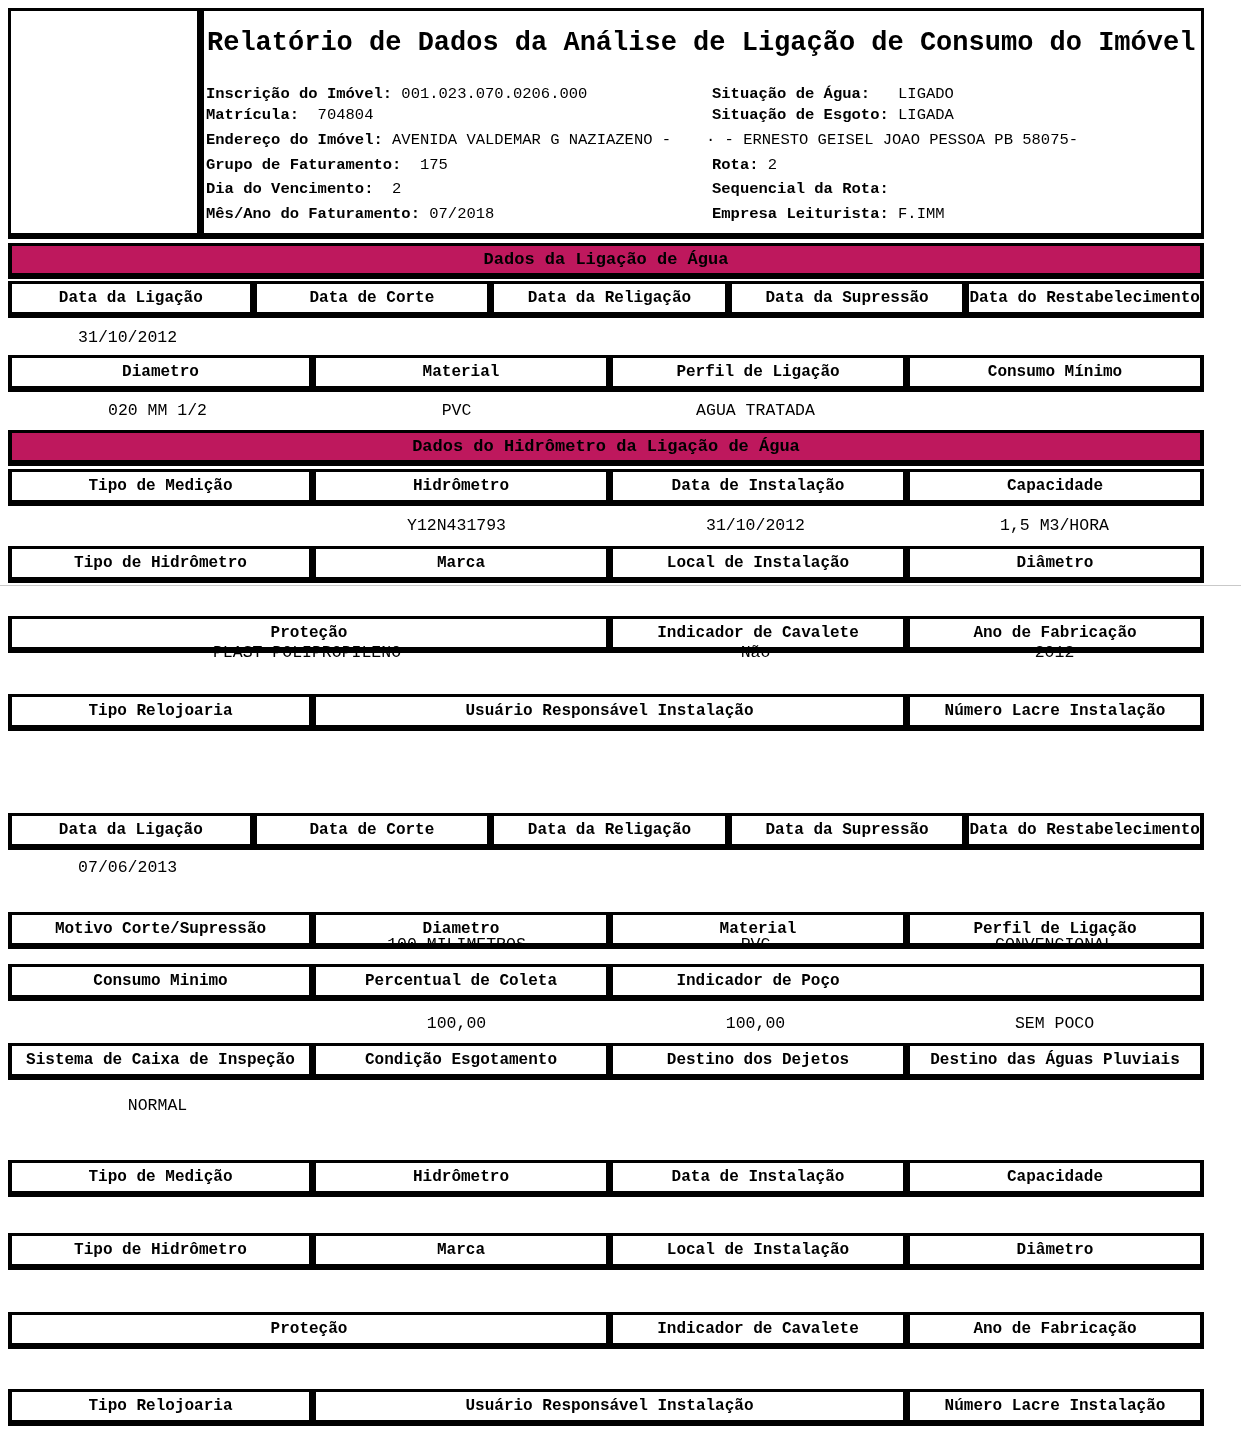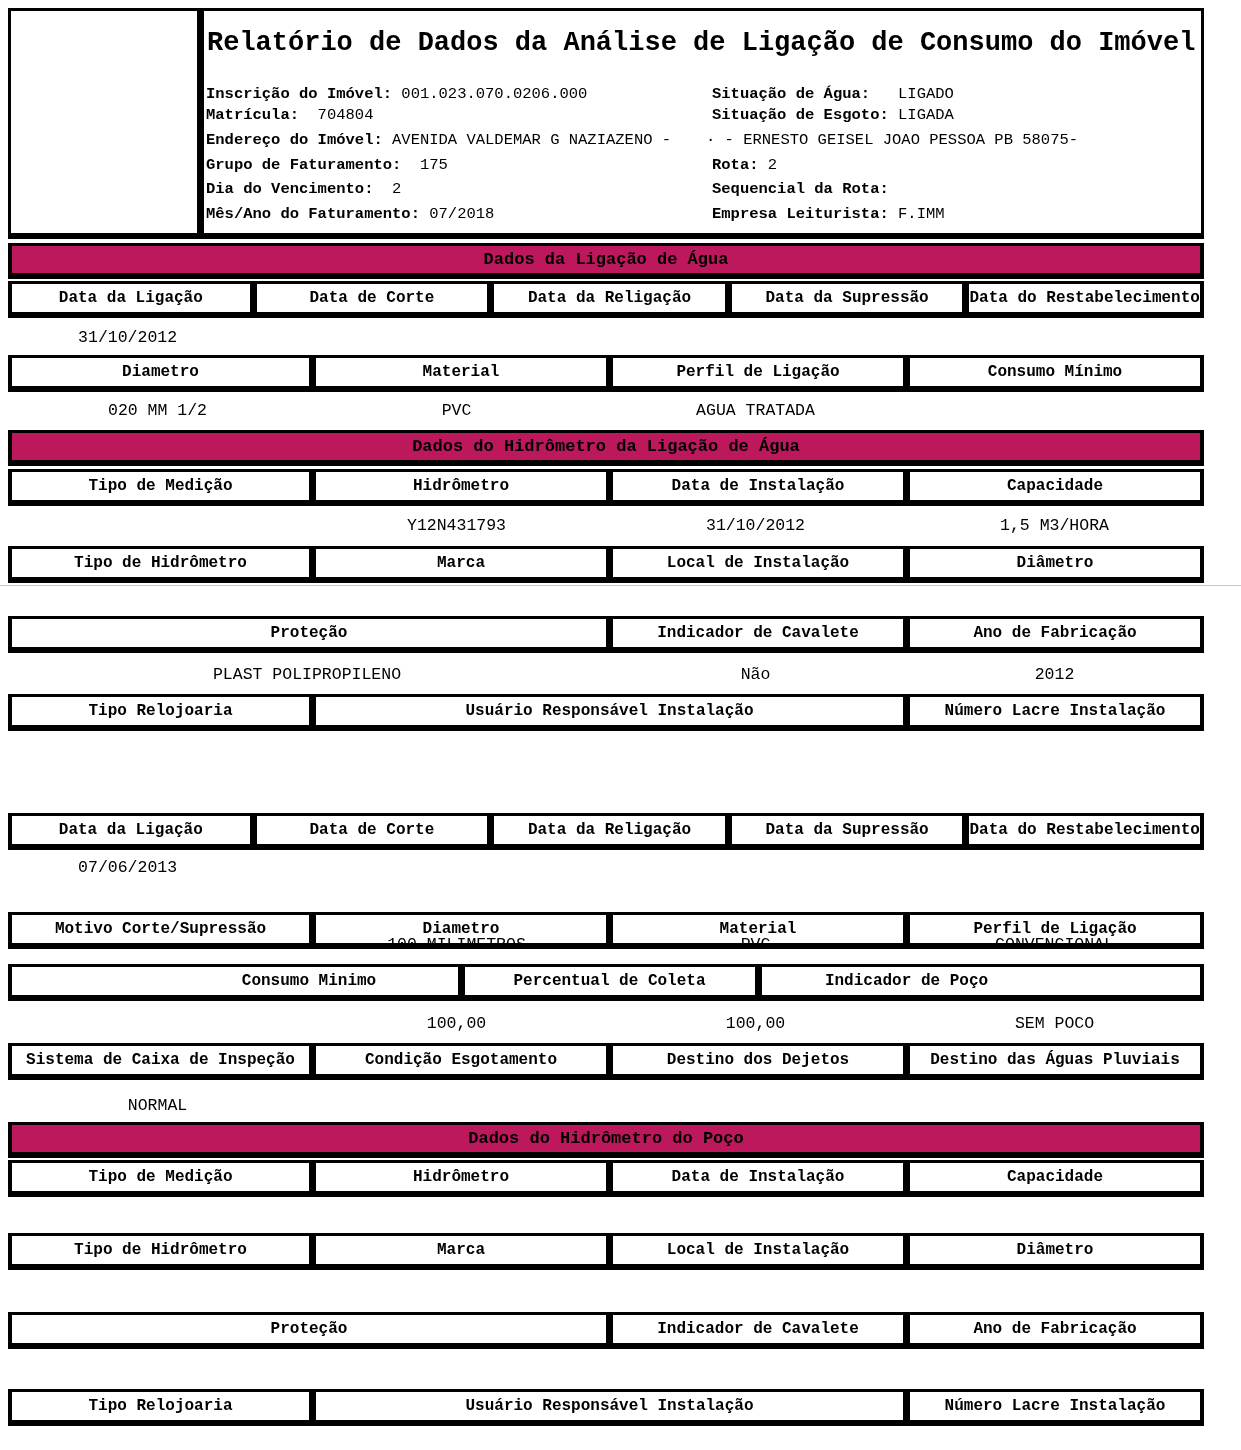--- a/index.html
+++ b/index.html
@@ -23,21 +23,20 @@
     left:8px; width:1196px; height:36px; background:#be185d;
     border:3px solid #000; border-left-width:4px; border-right-width:4px; border-bottom-width:6px;
     display:flex; align-items:center; justify-content:center;
     font-weight:bold; font-size:17px; white-space:pre;
   }
   
   .trow {
     left:8px; width:1196px; height:37px; background:#fff;
     border:3px solid #000; border-left-width:4px; border-right-width:4px; border-bottom-width:6px;
     display:flex;
-    justify-content:center;
   }
   .th {
     display:flex; align-items:center; justify-content:center;
     font-weight:bold; font-size:16px; white-space:pre; overflow:hidden;
   }
   .th + .th { border-left:7px solid #000; }
   
   .vrow { left:8px; width:1196px; height:22px; display:flex; font-size:16.5px; }
   .td { display:flex; align-items:center; justify-content:center; white-space:pre; overflow:hidden; }
 
@@ -122,21 +121,21 @@
     <div class="th w25">Local de Instalação</div>
     <div class="th w25">Diâmetro</div>
   </div>
   <div class="abs hairline"></div>
 
   <div class="abs trow" style="top:616px;">
     <div class="th w50">Proteção</div>
     <div class="th w25">Indicador de Cavalete</div>
     <div class="th w25">Ano de Fabricação</div>
   </div>
-  <div class="abs vrow" style="top:663px;">
+  <div class="abs vrow" style="top:641px;">
     <div class="td w50">PLAST POLIPROPILENO</div>
     <div class="td w25">Não</div>
     <div class="td w25">2012</div>
   </div>
 
   <div class="abs trow" style="top:694px;">
     <div class="th w25">Tipo Relojoaria</div>
     <div class="th w50">Usuário Responsável Instalação</div>
     <div class="th w25">Número Lacre Instalação</div>
   </div>
@@ -187,21 +186,20 @@
     <div class="th w25">Destino dos Dejetos</div>
     <div class="th w25">Destino das Águas Pluviais</div>
   </div>
   <div class="abs vrow" style="top:1094px;">
     <div class="td w25">NORMAL</div>
     <div class="td w25"></div>
     <div class="td w25"></div>
     <div class="td w25"></div>
   </div>
 
-  <div class="abs tbar" style="top:1122px;">Dados do Hidrômetro do Poço</div>
   <div class="abs trow" style="top:1160px;">
     <div class="th w25">Tipo de Medição</div>
     <div class="th w25">Hidrômetro</div>
     <div class="th w25">Data de Instalação</div>
     <div class="th w25">Capacidade</div>
   </div>
 
   <div class="abs trow" style="top:1233px;">
     <div class="th w25">Tipo de Hidrômetro</div>
     <div class="th w25">Marca</div>

